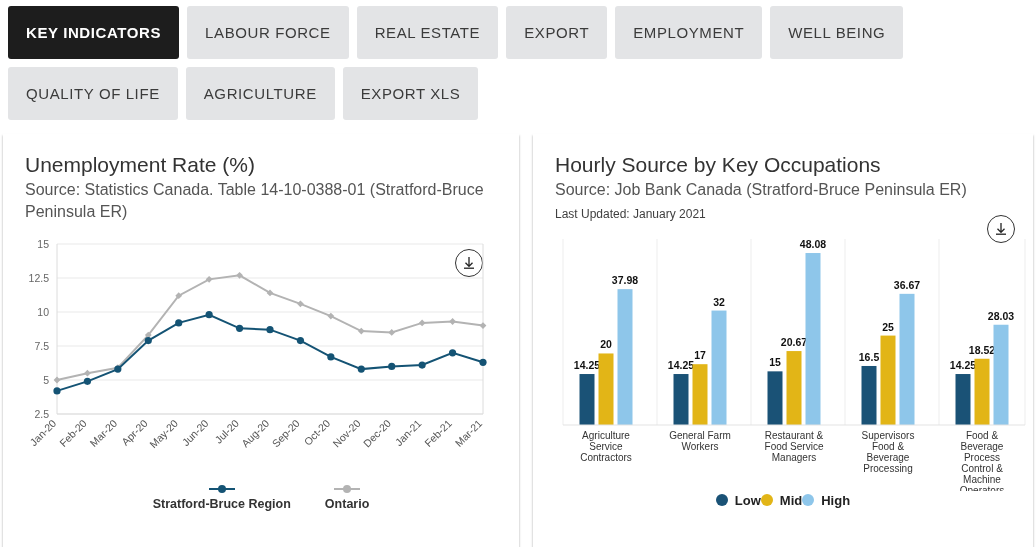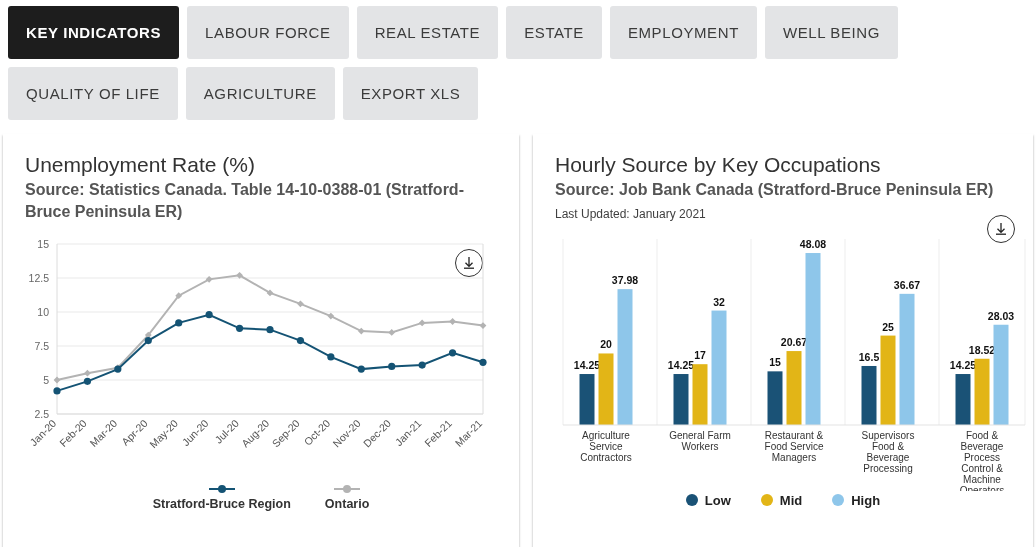--- a/index.html
+++ b/index.html
@@ -52,21 +52,21 @@
     font-size: 21px;
     color: #333333;
     margin: 0 0 2px 0;
     font-weight: normal;
   }
   .psource {
     font-size: 16px;
     color: #555555;
     line-height: 1.35;
     margin: 0;
-    font-weight: bold;
+    font-weight: normal;
     max-width: 470px;
   }
   .pupdated {
     font-size: 12px;
     color: #404040;
     margin-top: 6px;
   }
   .dl-btn {
     position: absolute;
     width: 28px; height: 28px;
@@ -94,35 +94,35 @@
     width: 8px; height: 8px; border-radius: 50%;
   }
   .lg.a .swatch-line { background: #145374; }
   .lg.a .swatch-line::after { background: #145374; }
   .lg.b .swatch-line { background: #b3b3b3; }
   .lg.b .swatch-line::after { background: #b3b3b3; }
 
   
   .barchart { position: relative; width: 470px; height: 262px; margin: 2px 0 0 26px; }
   .legend-bar {
-    display: flex; justify-content: center; gap: 30px;
+    display: flex; justify-content: center; 
     font-size: 13px; color: #222; margin-top: 2px; font-weight: bold;
   }
   .legend-bar .lg { display: flex; align-items: center; gap: 7px; }
   .legend-bar .dot { width: 12px; height: 12px; border-radius: 50%; display: inline-block; }
   svg text { font-family: "Liberation Sans", sans-serif; }
 </style>
 </head>
 <body>
 
 <div class="tabbar">
   <button class="tab active">KEY INDICATORS</button>
   <button class="tab">LABOUR FORCE</button>
   <button class="tab">REAL ESTATE</button>
-  <button class="tab">ESTATE</button>
+  <button class="tab">EXPORT</button>
   <button class="tab">EMPLOYMENT</button>
   <button class="tab">WELL BEING</button>
   <button class="tab">QUALITY OF LIFE</button>
   <button class="tab">AGRICULTURE</button>
   <button class="tab">EXPORT XLS</button>
 </div>
 
 <div class="panels">
 
   <div class="panel left">

